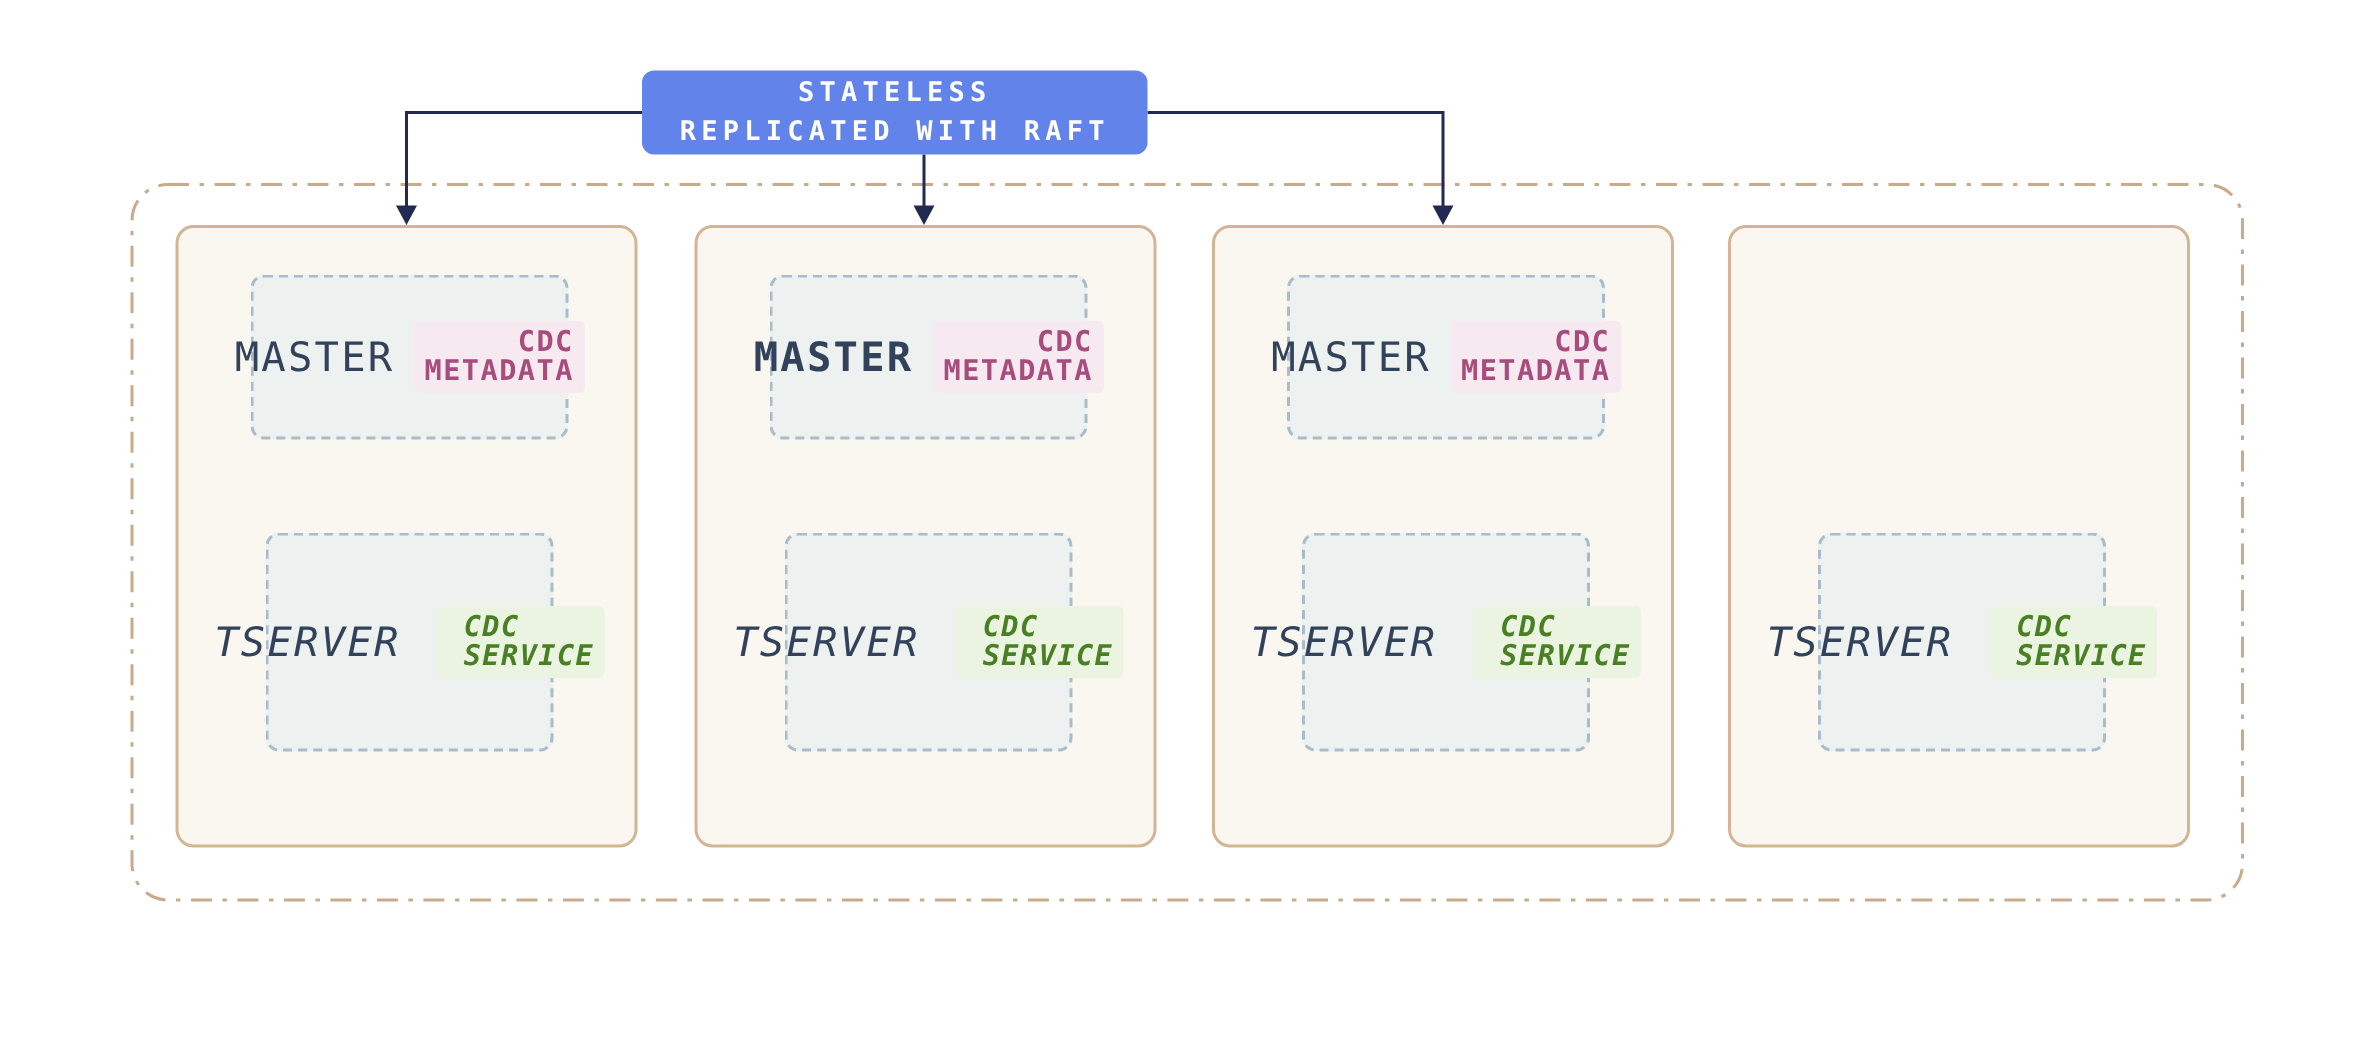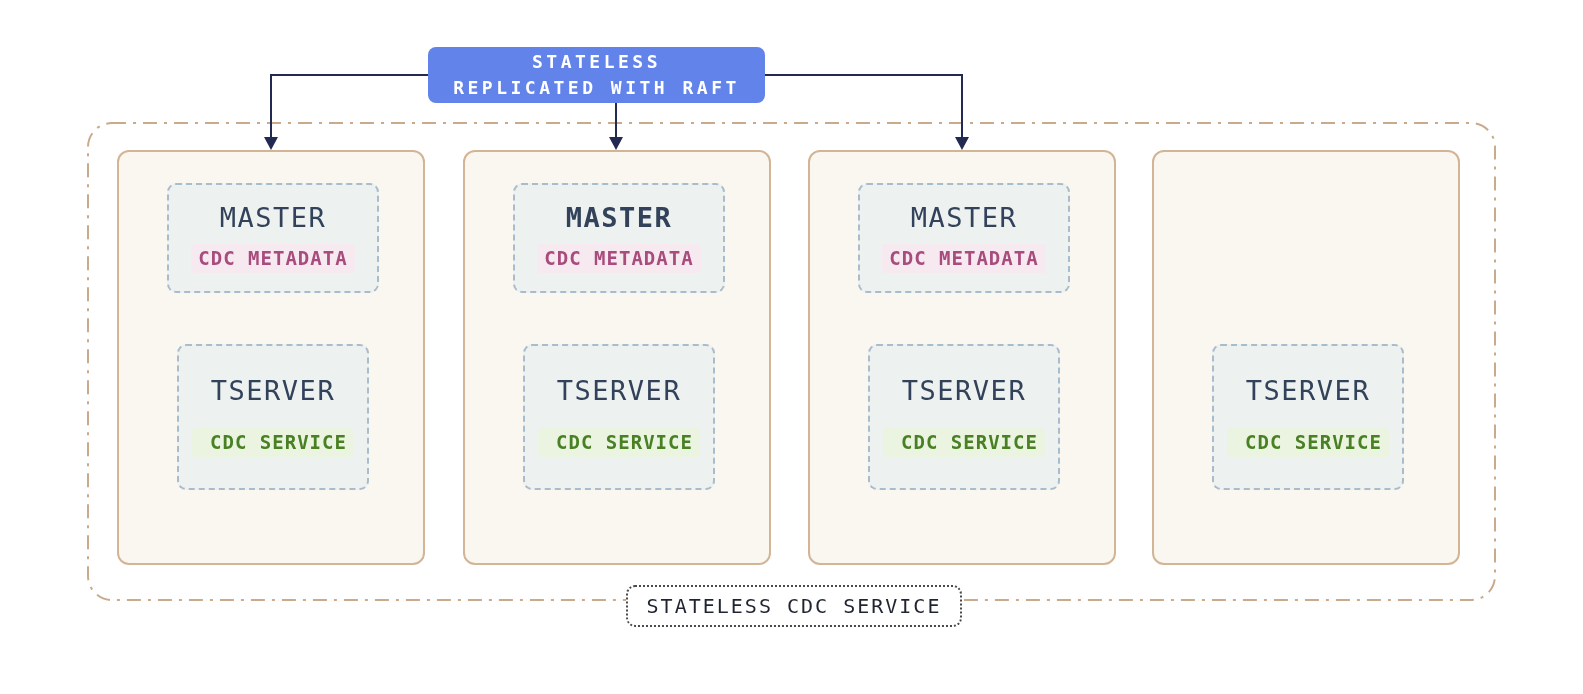--- a/index.html
+++ b/index.html
@@ -33,24 +33,24 @@
     position:absolute; top:150px; width:308px; height:415px;
     background:var(--node-bg); border:2px solid var(--node-border);
     border-radius:12px; box-sizing:border-box;
   }
   .node-1{left:117px;} .node-2{left:463px;} .node-3{left:808px;} .node-4{left:1152px;}
 
   .inner-box{
     position:absolute; box-sizing:border-box;
     background:var(--inner-bg); border:2px dashed var(--inner-border);
     border-radius:9px;
-    display:flex; flex-direction:column; justify-content:center; align-items:center;
+    display:flex; justify-content:center; align-items:center;
   }
   .master-box{left:48px; top:31px; width:212px; height:110px; gap:13px;}
-  .tserver-box{left:58px; top:192px; width:192px; height:146px; gap:24px;}
+  .tserver-box{left:58px; top:203px; width:192px; height:146px; gap:24px;font-style:italic;}
 
   .inner-title{
     color:var(--title-text); font-size:27px; letter-spacing:1.5px; line-height:1;
   }
   .inner-title.bold{font-weight:bold;}
   .tag{
     font-size:19px; font-weight:bold; letter-spacing:1px; line-height:1;
     padding:5px 7px; border-radius:4px;
   }
   .tag-metadata{color:var(--metadata-text); background:var(--metadata-bg);text-align:right;}
@@ -119,17 +119,14 @@
     </div>
   </div>
 
   <div class="node node-4">
     <div class="inner-box tserver-box">
       <div class="inner-title">TSERVER</div>
       <div class="tag tag-service">CDC SERVICE</div>
     </div>
   </div>
 
-  <div class="footer-label">
-    <span>STATELESS CDC SERVICE</span>
-  </div>
 
 </div>
 
 </body></html>

